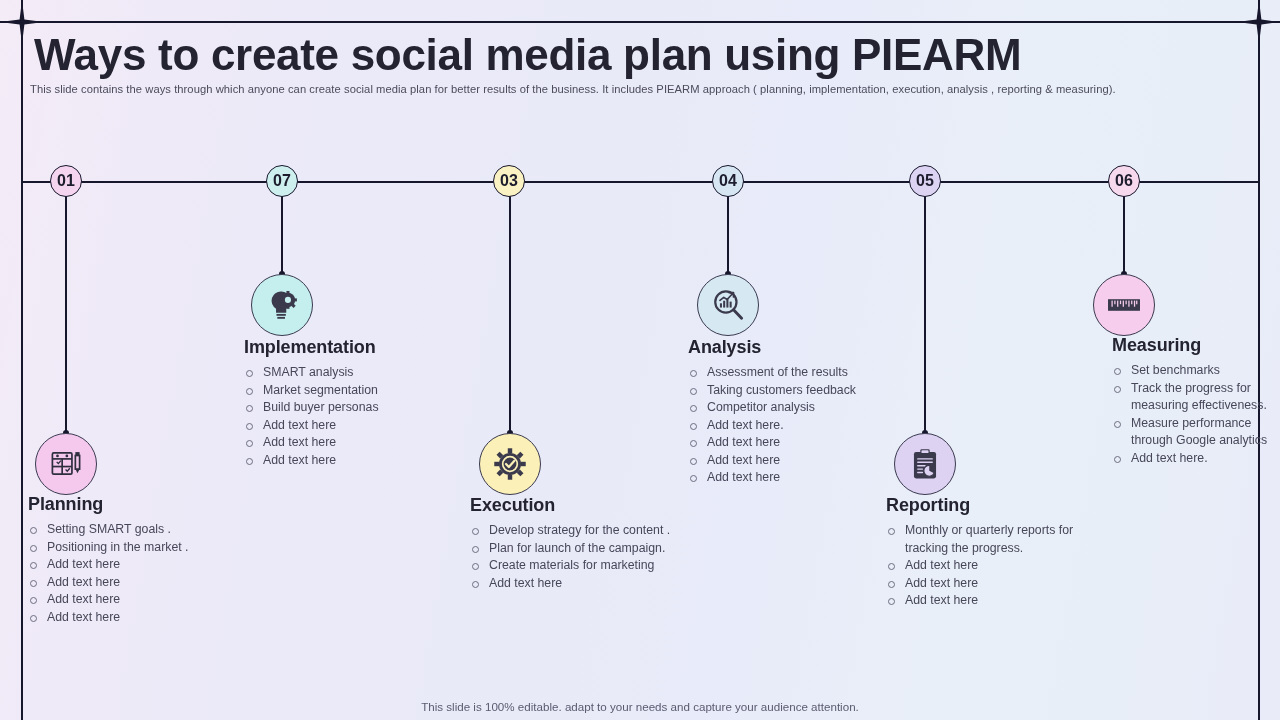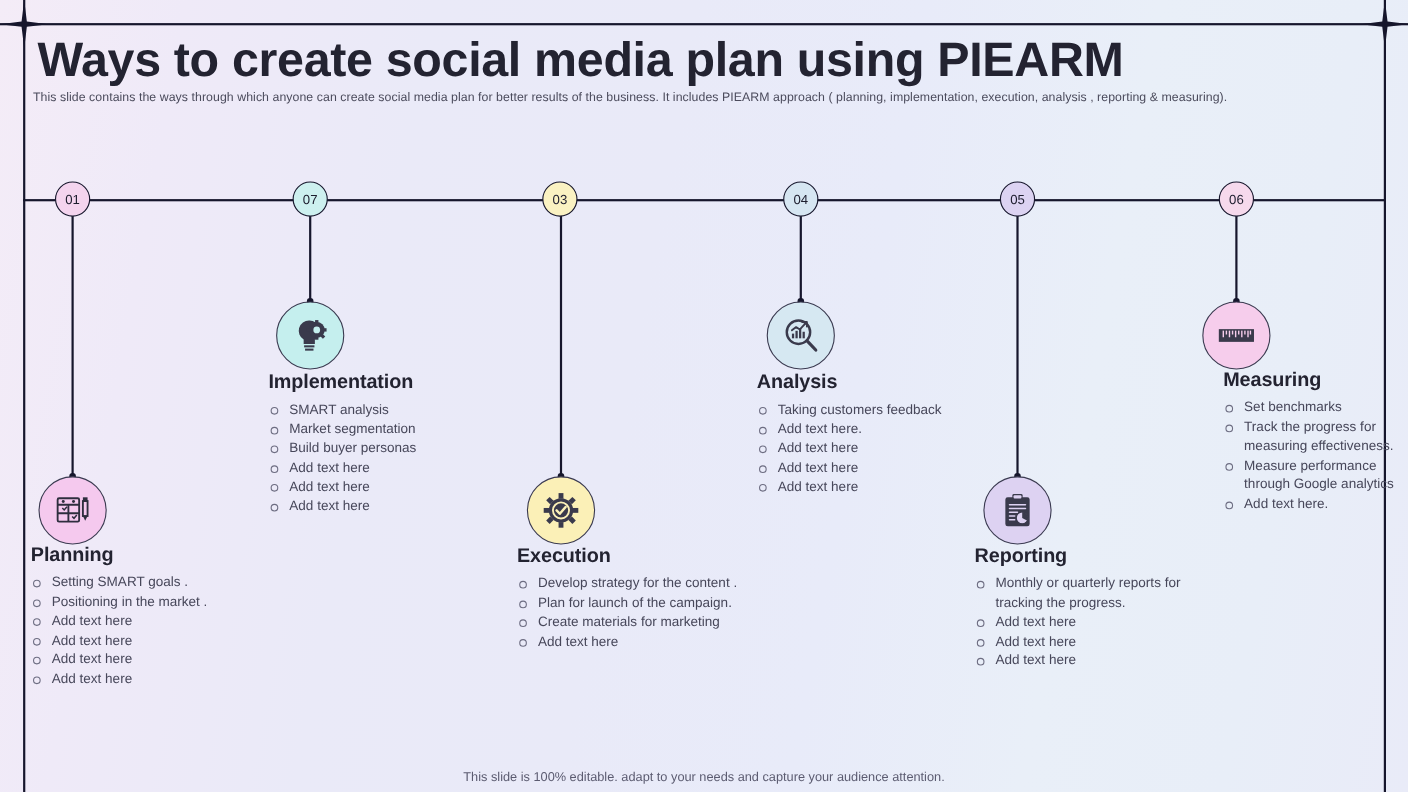--- a/index.html
+++ b/index.html
@@ -43,21 +43,21 @@
 
   
   #timeline-axis {
     position: absolute; left: 21px; top: 181px;
     width: 1238px; height: 1.6px; background: #16162c;
   }
   .node-circle {
     position: absolute; width: 32px; height: 32px; border-radius: 50%;
     border: 1.6px solid #16162c;
     display: flex; align-items: center; justify-content: center;
-    font-size: 12px; font-weight: 400; color: #1d1d2e;
+    font-size: 16px; font-weight: 700; color: #1d1d2e;
     z-index: 4;
   }
   .connector {
     position: absolute; width: 1.6px; background: #16162c; z-index: 2;
   }
   .connector-dot {
     position: absolute; width: 6px; height: 6px; border-radius: 50%;
     background: #16162c; z-index: 3;
   }
 
@@ -288,21 +288,23 @@
       <li>Develop  strategy for the content .</li>
       <li>Plan for launch of the campaign.</li>
       <li>Create materials for marketing</li>
       <li>Add text here</li>
     </ul>
   </div>
 
   <div class="section" style="left:688px;top:337px;width:215px;">
     <h2>Analysis</h2>
     <ul>
+      <li>Assessment of the results</li>
       <li>Taking customers feedback</li>
+      <li>Competitor analysis</li>
       <li>Add text here.</li>
       <li>Add text here</li>
       <li>Add text here</li>
       <li>Add text here</li>
     </ul>
   </div>
 
   <div class="section" style="left:886px;top:495px;width:215px;">
     <h2>Reporting</h2>
     <ul>

